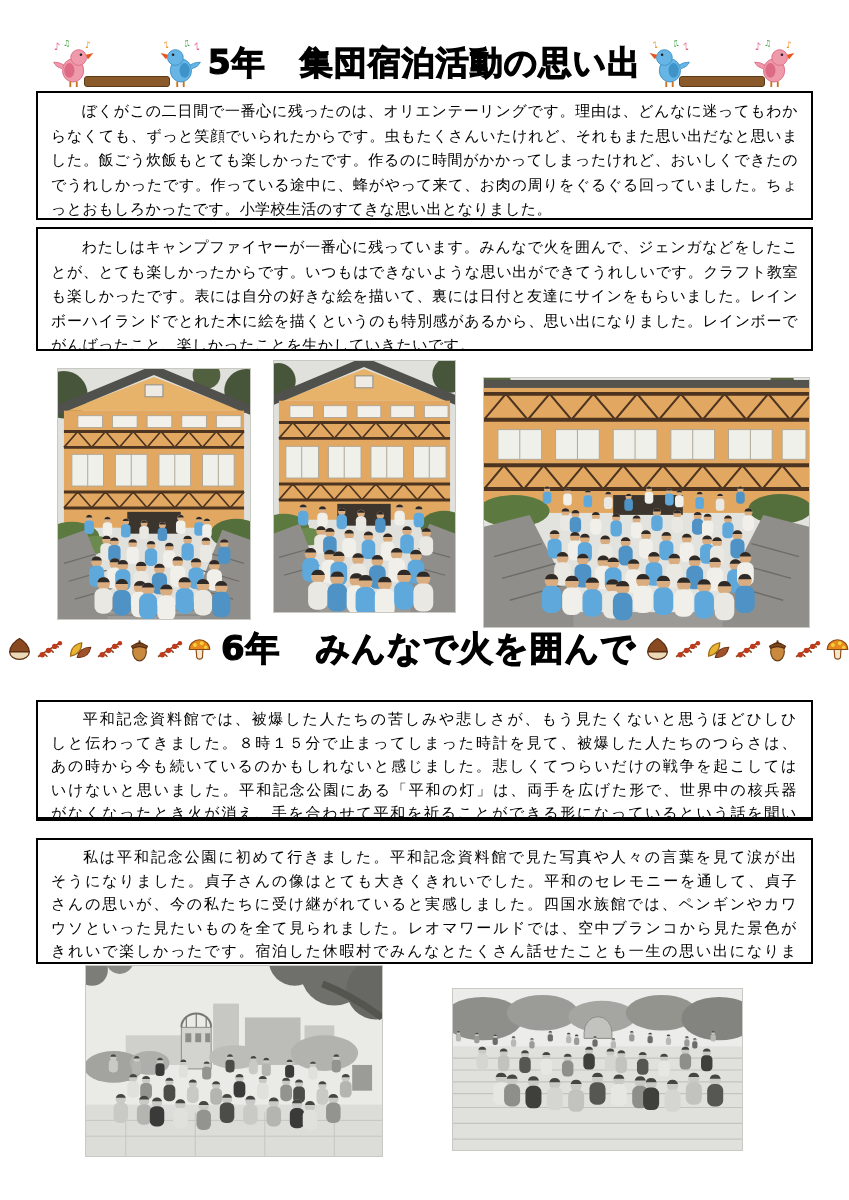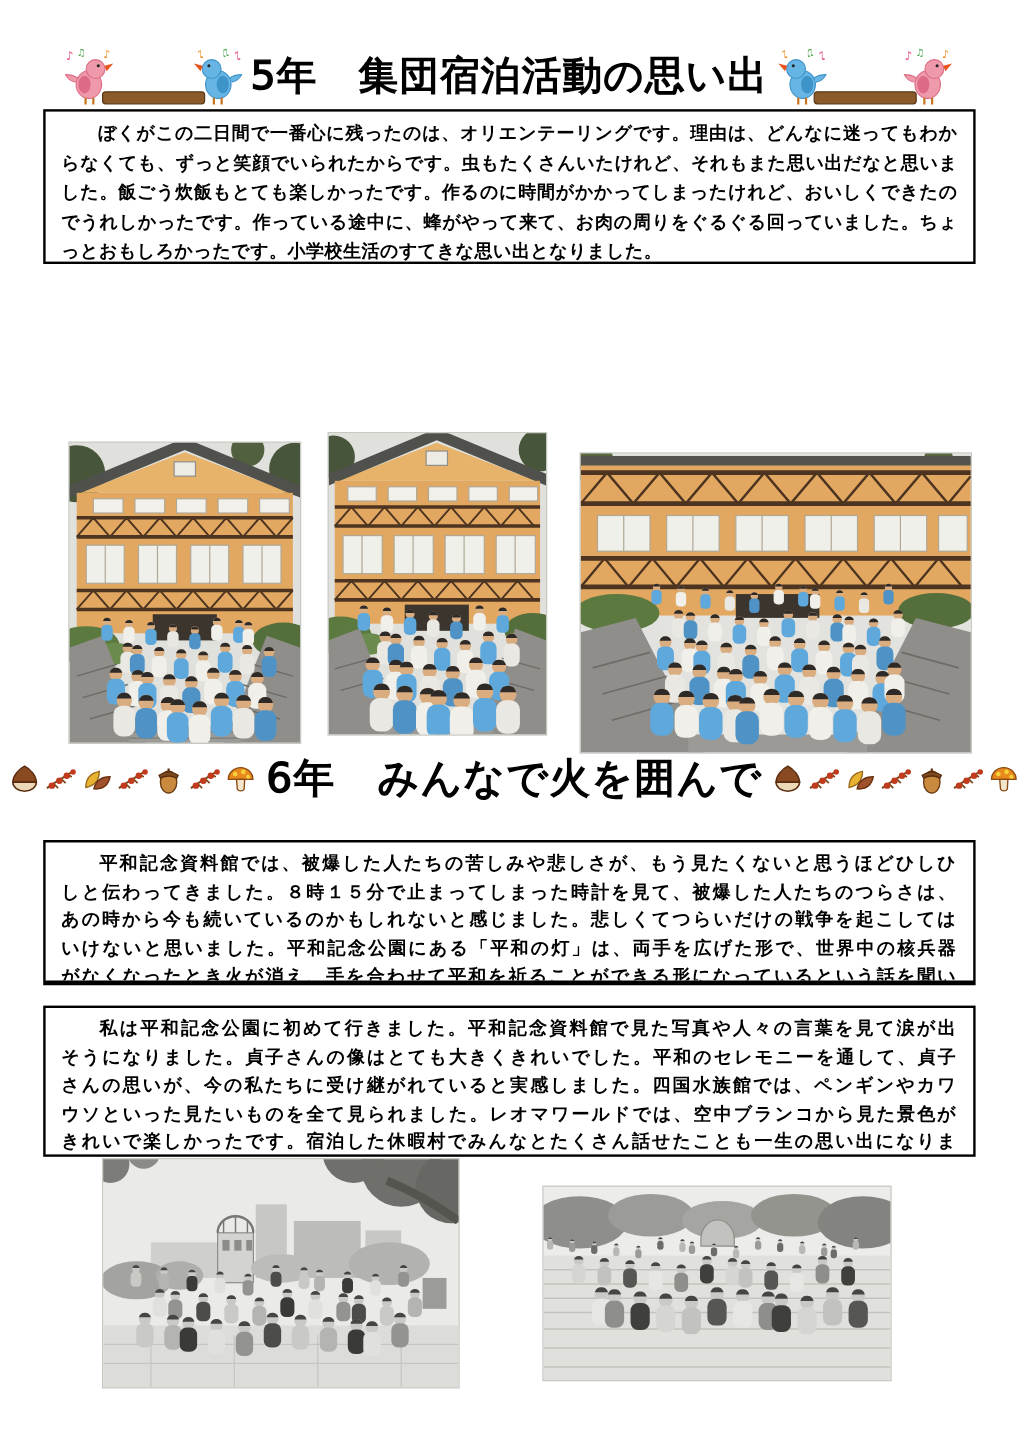--- a/index.html
+++ b/index.html
@@ -3,35 +3,35 @@
 <meta charset="utf-8">
 <style>
   html,body{margin:0;padding:0;background:#fff}
   .page{position:relative;width:849px;height:1200px;background:#fff;overflow:hidden;
         font-family:"DejaVu Sans","Liberation Sans",sans-serif;color:#000}
 
   
   .banner{position:absolute;display:flex;justify-content:center}
   .b5{left:40px;right:40px;top:30px;height:58px;align-items:flex-end}
   .b6{left:52px;right:44px;top:626px;height:46px;align-items:center}
-  .ttl{margin:0 6px 2px;font-size:33px;font-weight:400;letter-spacing:1px;white-space:nowrap;
+  .ttl{margin:0 6px 2px;font-size:33px;font-weight:700;letter-spacing:1px;white-space:nowrap;
        -webkit-text-stroke:1.2px #000}
   .b6 .ttl{font-size:34px;margin:0 8px}
   .deco{display:flex;align-items:flex-end}
   .b6 .deco{align-items:center;gap:3px}
   .deco svg.bird{width:44px;height:48px}
   .bird.flip{transform:scaleX(-1)}
   .branch{display:inline-block;width:84px;height:9px;background:#8a5a2b;border:1px solid #5a3a16;
           border-radius:3px;align-self:flex-end;margin:0 -12px 1px;position:relative;z-index:0}
   .b6 .deco svg{width:27px;height:25px}
 
   
   .box{position:absolute;left:36px;width:777px;box-sizing:border-box;border:2px solid #000;
        background:#fff;padding:6px 13px 0;overflow:hidden}
-  .box p{margin:0;font-size:15px;font-weight:700;line-height:24.6px;text-align:justify;
+  .box p{margin:0;font-size:15px;font-weight:400;line-height:24.6px;text-align:justify;
          text-indent:1em;letter-spacing:.4px}
   .b5a{top:91px;height:129px}
   .b5b{top:227px;height:124px}
   .b6a{top:700px;height:121px;border-bottom-width:4px}
   .b6b{top:838px;height:126px}
   .g6 p{letter-spacing:1.6px;line-height:23.6px}
 
   
   .photo{position:absolute;margin:0;border:1px solid #c9c9c4;box-sizing:border-box;background:#e8e8e5}
   .photo svg{display:block;width:100%;height:100%}
@@ -118,20 +118,23 @@
           <circle cx="30.5" cy="16" r="1.4" fill="#222"></circle>
           <ellipse cx="18" cy="33" rx="5.5" ry="8" fill="#dd6b85"></ellipse>
           <line x1="19" y1="45" x2="19" y2="51" stroke="#c8741e" stroke-width="2"></line>
           <line x1="26" y1="45" x2="26" y2="51" stroke="#c8741e" stroke-width="2"></line>
         </svg>
       </span>
   </header>
 
   <section class="box b5a">
     <p>　ぼくがこの二日間で一番心に残ったのは、オリエンテーリングです。理由は、どんなに迷ってもわからなくても、ずっと笑顔でいられたからです。虫もたくさんいたけれど、それもまた思い出だなと思いました。飯ごう炊飯もとても楽しかったです。作るのに時間がかかってしまったけれど、おいしくできたのでうれしかったです。作っている途中に、蜂がやって来て、お肉の周りをぐるぐる回っていました。ちょっとおもしろかったです。小学校生活のすてきな思い出となりました。</p>
+  </section>
+  <section class="box b5b">
+    <p>　わたしはキャンプファイヤーが一番心に残っています。みんなで火を囲んで、ジェンガなどをしたことが、とても楽しかったからです。いつもはできないような思い出ができてうれしいです。クラフト教室も楽しかったです。表には自分の好きな絵を描いて、裏には日付と友達にサインをもらいました。レインボーハイランドでとれた木に絵を描くというのも特別感があるから、思い出になりました。レインボーでがんばったこと、楽しかったことを生かしていきたいです。</p>
   </section>
 
   <figure class="photo p1">
     <svg viewBox="0 0 194 252" preserveAspectRatio="none">
       <rect width="194" height="252" fill="#e0e1dd"></rect>
       <circle cx="6" cy="26" r="24" fill="#47563a"></circle>
         <circle cx="150" cy="6" r="14" fill="#51603e"></circle>
         <circle cx="190" cy="22" r="22" fill="#47563a"></circle>
       <polygon points="8,42 97,8 186,42" fill="#e7b269"></polygon>
       <polygon points="0,46 97,6 194,46 194,36 97,-4 0,36" fill="#50504c"></polygon>

